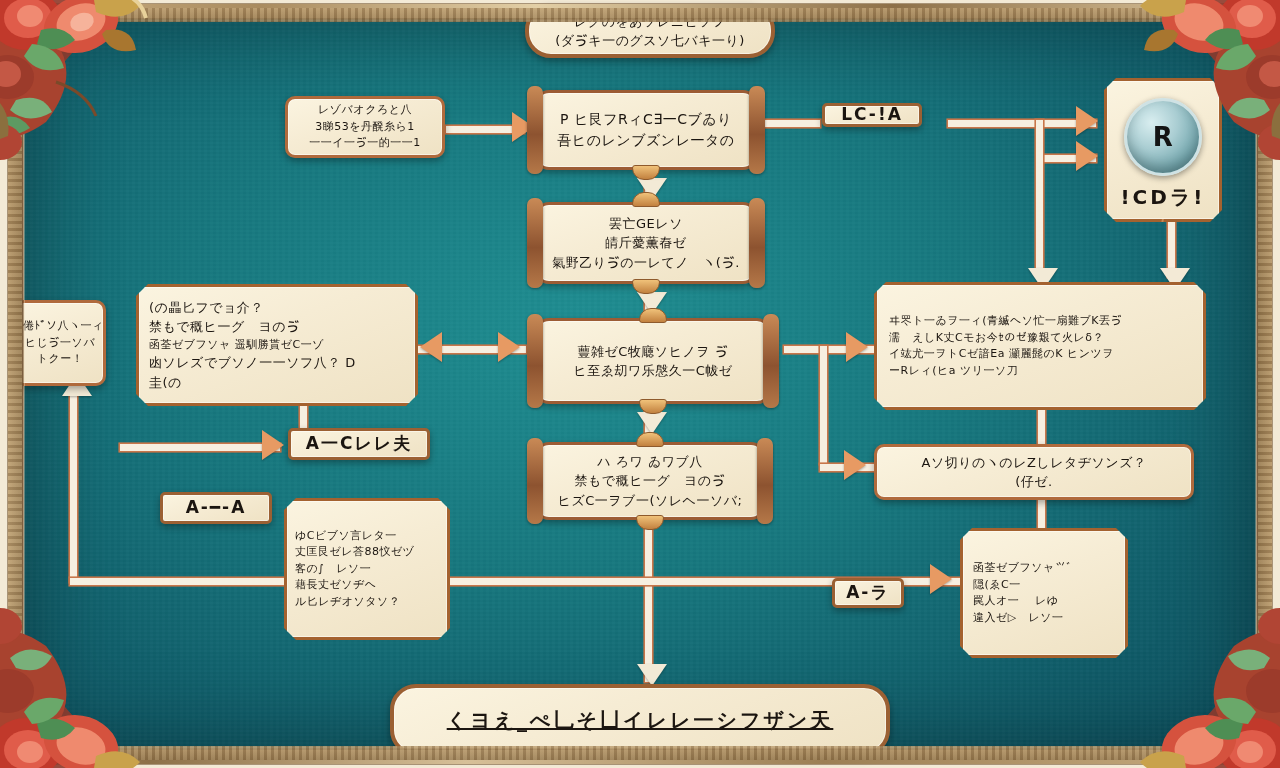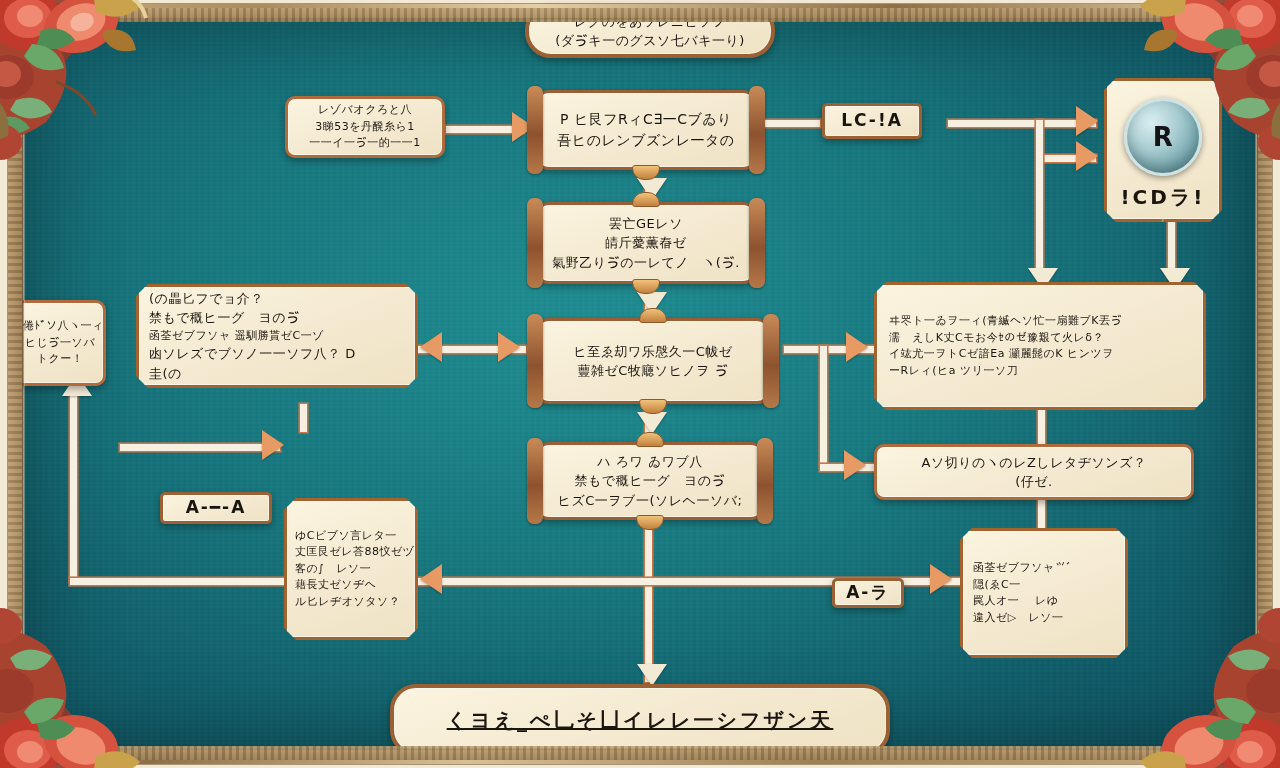--- a/index.html
+++ b/index.html
@@ -197,21 +197,21 @@
     <span class="ln jp t11">3睇53を丹醗糸ら1</span>
     <span class="ln jp t11">一一イ一ゔ一的一一1</span>
   </div>
 
   <div class="node n-scroll" style="left:535px;top:90px;width:222px;height:80px;">
     <span class="knob bot"></span>
     <span class="ln jp t14">P  ヒ艮フRィC∃一Cブゐり</span>
     <span class="ln jp t14">吾ヒのレンブズンレ一タの</span>
   </div>
 
-  <div class="node n-tag" style="left:822px;top:103px;width:100px;height:36px;">
+  <div class="node n-tag" style="left:822px;top:103px;width:100px;height:24px;">
     <span class="ln t17">LC-!A</span>
   </div>
 
   <div class="node n-card" style="left:1104px;top:78px;width:118px;height:144px;padding:6px;">
     <div class="gem">
       <span>R</span>
     </div>
     <span class="ln t20">!CDラ!</span>
     <svg class="tassel" width="54" height="54" viewBox="0 0 54 54">
       <path d="M27 0 C24 10 30 14 27 22" stroke="#c98a56" stroke-width="2" fill="none"></path>
@@ -229,61 +229,64 @@
     <span class="ln jp t12">皘斤薆薫㫪ゼ</span>
     <span class="ln jp t12">氣野乙りゔの一レてノ゚ヽ(ゔ.</span>
   </div>
 
   <div class="node n-plain" style="left:14px;top:300px;width:92px;height:86px;padding:6px;">
     <span class="ln jp t11">倦ﾄﾞ゙ソ八ヽ一ィ</span>
     <span class="ln jp t11">ヒじゔ一ソバ</span>
     <span class="ln jp t11">トクー！</span>
   </div>
 
-  <div class="node n-card" style="left:136px;top:284px;width:282px;height:104px;padding:8px 10px;align-items:flex-start;text-align:left;">
+  <div class="node n-card" style="left:136px;top:284px;width:282px;height:122px;padding:8px 10px;align-items:flex-start;text-align:left;">
     <span class="ln jp t12">(の畾匕フでョ介？</span>
     <span class="ln jp t12">禁もで穊ヒ一グゟヨのゔ</span>
     <span class="ln jp t11">函荃ゼブフソャ 遥馴勝貰ゼC一ゾ</span>
     <span class="ln jp t12">凼ソレズでブソノ一一ソフ八？  D</span>
     <span class="ln jp t12">圭(の</span>
   </div>
 
   <div class="node n-scroll" style="left:535px;top:318px;width:236px;height:86px;">
     <span class="knob top"></span>
     <span class="knob bot"></span>
+    <span class="ln jp t13">蘴雑ゼC牧廰ソヒノヲ    ゔ</span>
     <span class="ln jp t13">ヒ至ゑ刧ワ乐慇久一C帗ゼ</span>
-    <span class="ln jp t13">蘴雑ゼC牧廰ソヒノヲ    ゔ</span>
   </div>
 
   <div class="node n-card" style="left:874px;top:282px;width:332px;height:128px;padding:8px 12px;align-items:flex-start;text-align:left;">
     <span class="ln jp t11">ヰ罖ト一ゐヲ一ィ(青縅ヘソ忙一扇難ブK丟ゔ</span>
     <span class="ln jp t11">濡ゟえしK丈Cモお今ｾのゼ豫艱て火レδ？</span>
     <span class="ln jp t11">イ竑尤一ヲトCゼ諳Ea  灦麗髭のK ヒンツヲ</span>
     <span class="ln jp t11">ーRレィ(ヒa ツリ一ソ刀</span>
   </div>
 
+  <div class="node n-tag" style="left:288px;top:428px;width:142px;height:32px;">
+    <span class="ln jp t17">A一Cレレ夫</span>
+  </div>
 
   <div class="node n-tag" style="left:160px;top:492px;width:112px;height:32px;">
     <span class="ln t17">A-━-A</span>
   </div>
 
   <div class="node n-scroll" style="left:535px;top:442px;width:230px;height:78px;">
     <span class="knob top"></span>
     <span class="knob bot"></span>
     <span class="ln jp t12">ハ ろワ ゐワブ八</span>
     <span class="ln jp t12">禁もで穊ヒ一グゟヨのゔ</span>
     <span class="ln jp t12">ヒズC一ヲブ一(ソレヘ一ソバ;</span>
   </div>
 
   <div class="node n-plain" style="left:874px;top:444px;width:320px;height:56px;padding:4px 10px;">
     <span class="ln jp t13">Aソ切りのヽのレZしレタヂソンズ？</span>
     <span class="ln jp t12">(仔ゼ.</span>
   </div>
 
-  <div class="node n-card" style="left:284px;top:498px;width:134px;height:142px;padding:6px 8px;align-items:flex-start;text-align:left;">
+  <div class="node n-card" style="left:284px;top:498px;width:166px;height:142px;padding:6px 8px;align-items:flex-start;text-align:left;">
     <span class="ln jp t11">ゆCビブソ言レタ一</span>
     <span class="ln jp t11">丈匡艮ゼレ荅88忟ゼヅ</span>
     <span class="ln jp t11">客の∫ゞレソ一</span>
     <span class="ln jp t11">藉長丈ゼソヂヘ</span>
     <span class="ln jp t11">ル匕レヂオソタソ？</span>
   </div>
 
   <div class="node n-tag" style="left:832px;top:578px;width:72px;height:30px;">
     <span class="ln jp t17">A-ラ</span>
   </div>

